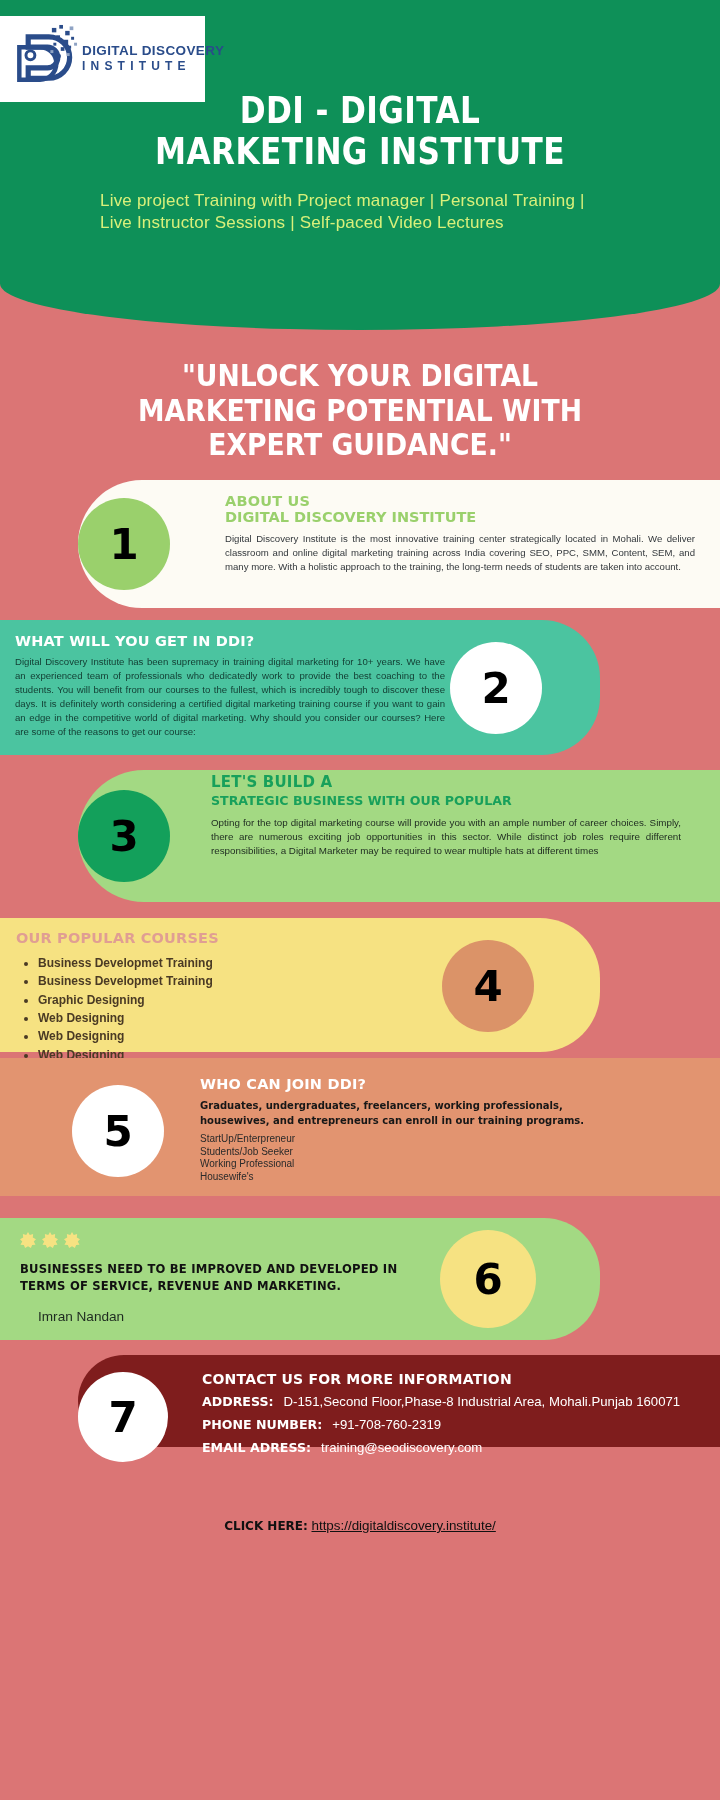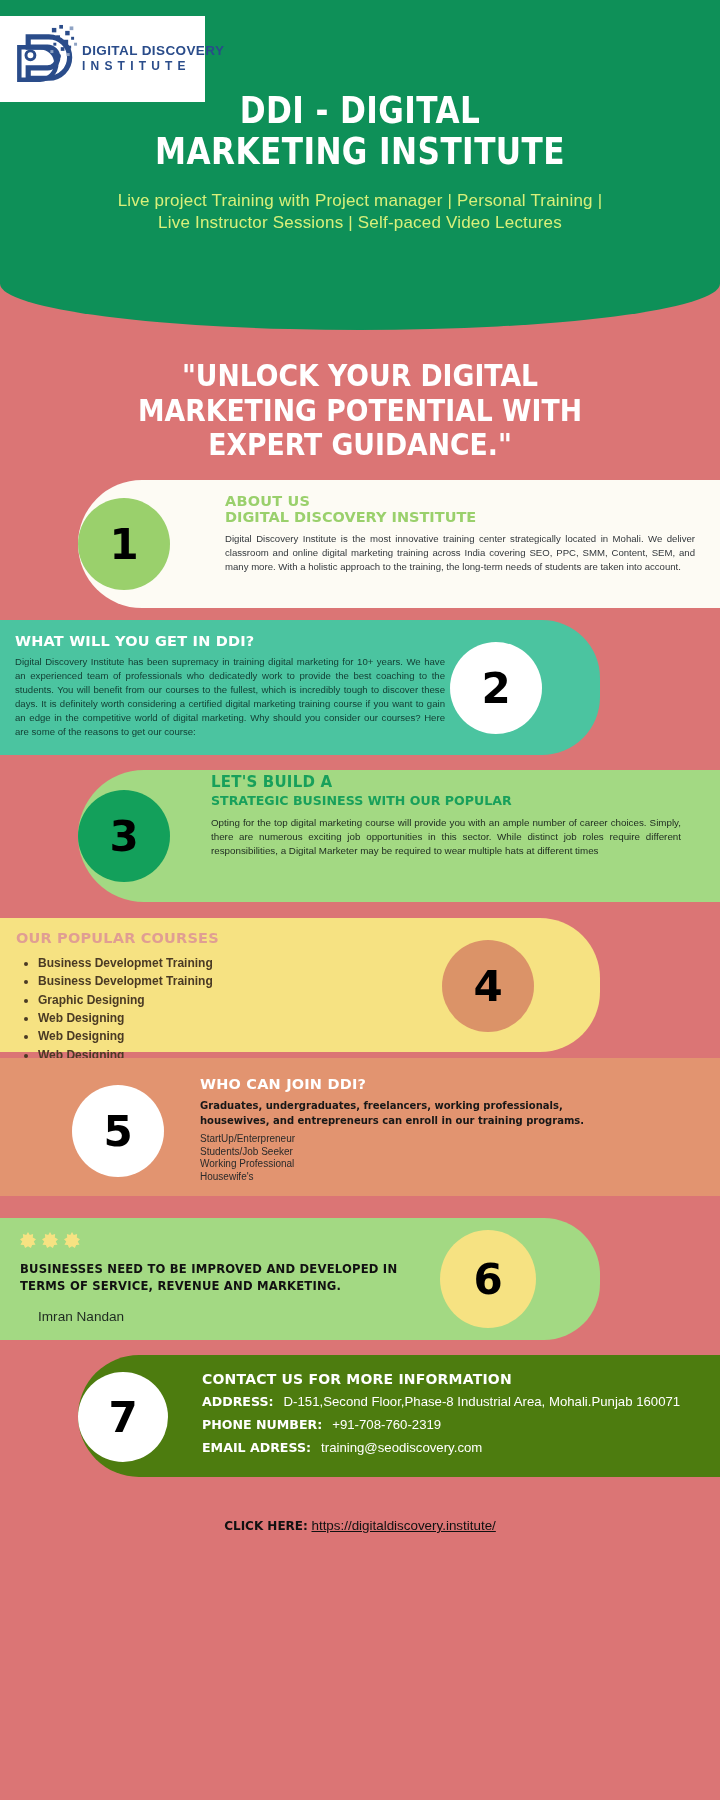--- a/index.html
+++ b/index.html
@@ -59,21 +59,20 @@
     font-size: 38px;
     line-height: 1.07;
     letter-spacing: 0.5px;
     transform: scaleX(0.82);
     padding: 0 90px;
   }
 
   .header-sub {
     position: absolute;
     left: 0; right: 0; top: 190px;
-    text-align: center;
     color: #D9F07A;
     font-size: 17px;
     line-height: 1.32;
     letter-spacing: .2px;
     padding: 0 100px;
   }
 
   
   .quote {
     position: absolute;
@@ -217,22 +216,22 @@
     width: 16px; height: 16px; background: #F6E282;
     clip-path: polygon(50% 0%,61% 18%,82% 13%,80% 34%,100% 45%,86% 60%,
       97% 79%,76% 81%,68% 100%,50% 89%,32% 100%,24% 81%,3% 79%,14% 60%,
       0% 45%,20% 34%,18% 13%,39% 18%);
   }
   #card6 .sec-title { font-size: 11.6px; color: #111111; margin-top: 13px; line-height: 1.45; }
   #card6 .author { font-size: 13.6px; color: #1E2B20; margin-top: 14px; margin-left: 18px; }
 
   
   #card7 {
-    left: 78px; top: 1355px; width: 642px; height: 122px;
-    background: #4d7c0f;
+    left: 78px; top: 1355px; width: 642px; height: 92px;
+    background: #7f1d1d;
     border-top-left-radius: 61px;
     border-bottom-left-radius: 61px;
     z-index: 3;
   }
   #circle7 {
     left: 78px; top: 1372px; width: 90px; height: 90px;
     background: #FFFFFF; font-size: 42px;
   }
   #card7 .txt { position: absolute; left: 124px; top: 16px; width: 490px; color: #FFFFFF; }
   #card7 .sec-title { font-size: 14px; color: #FFFFFF; }

